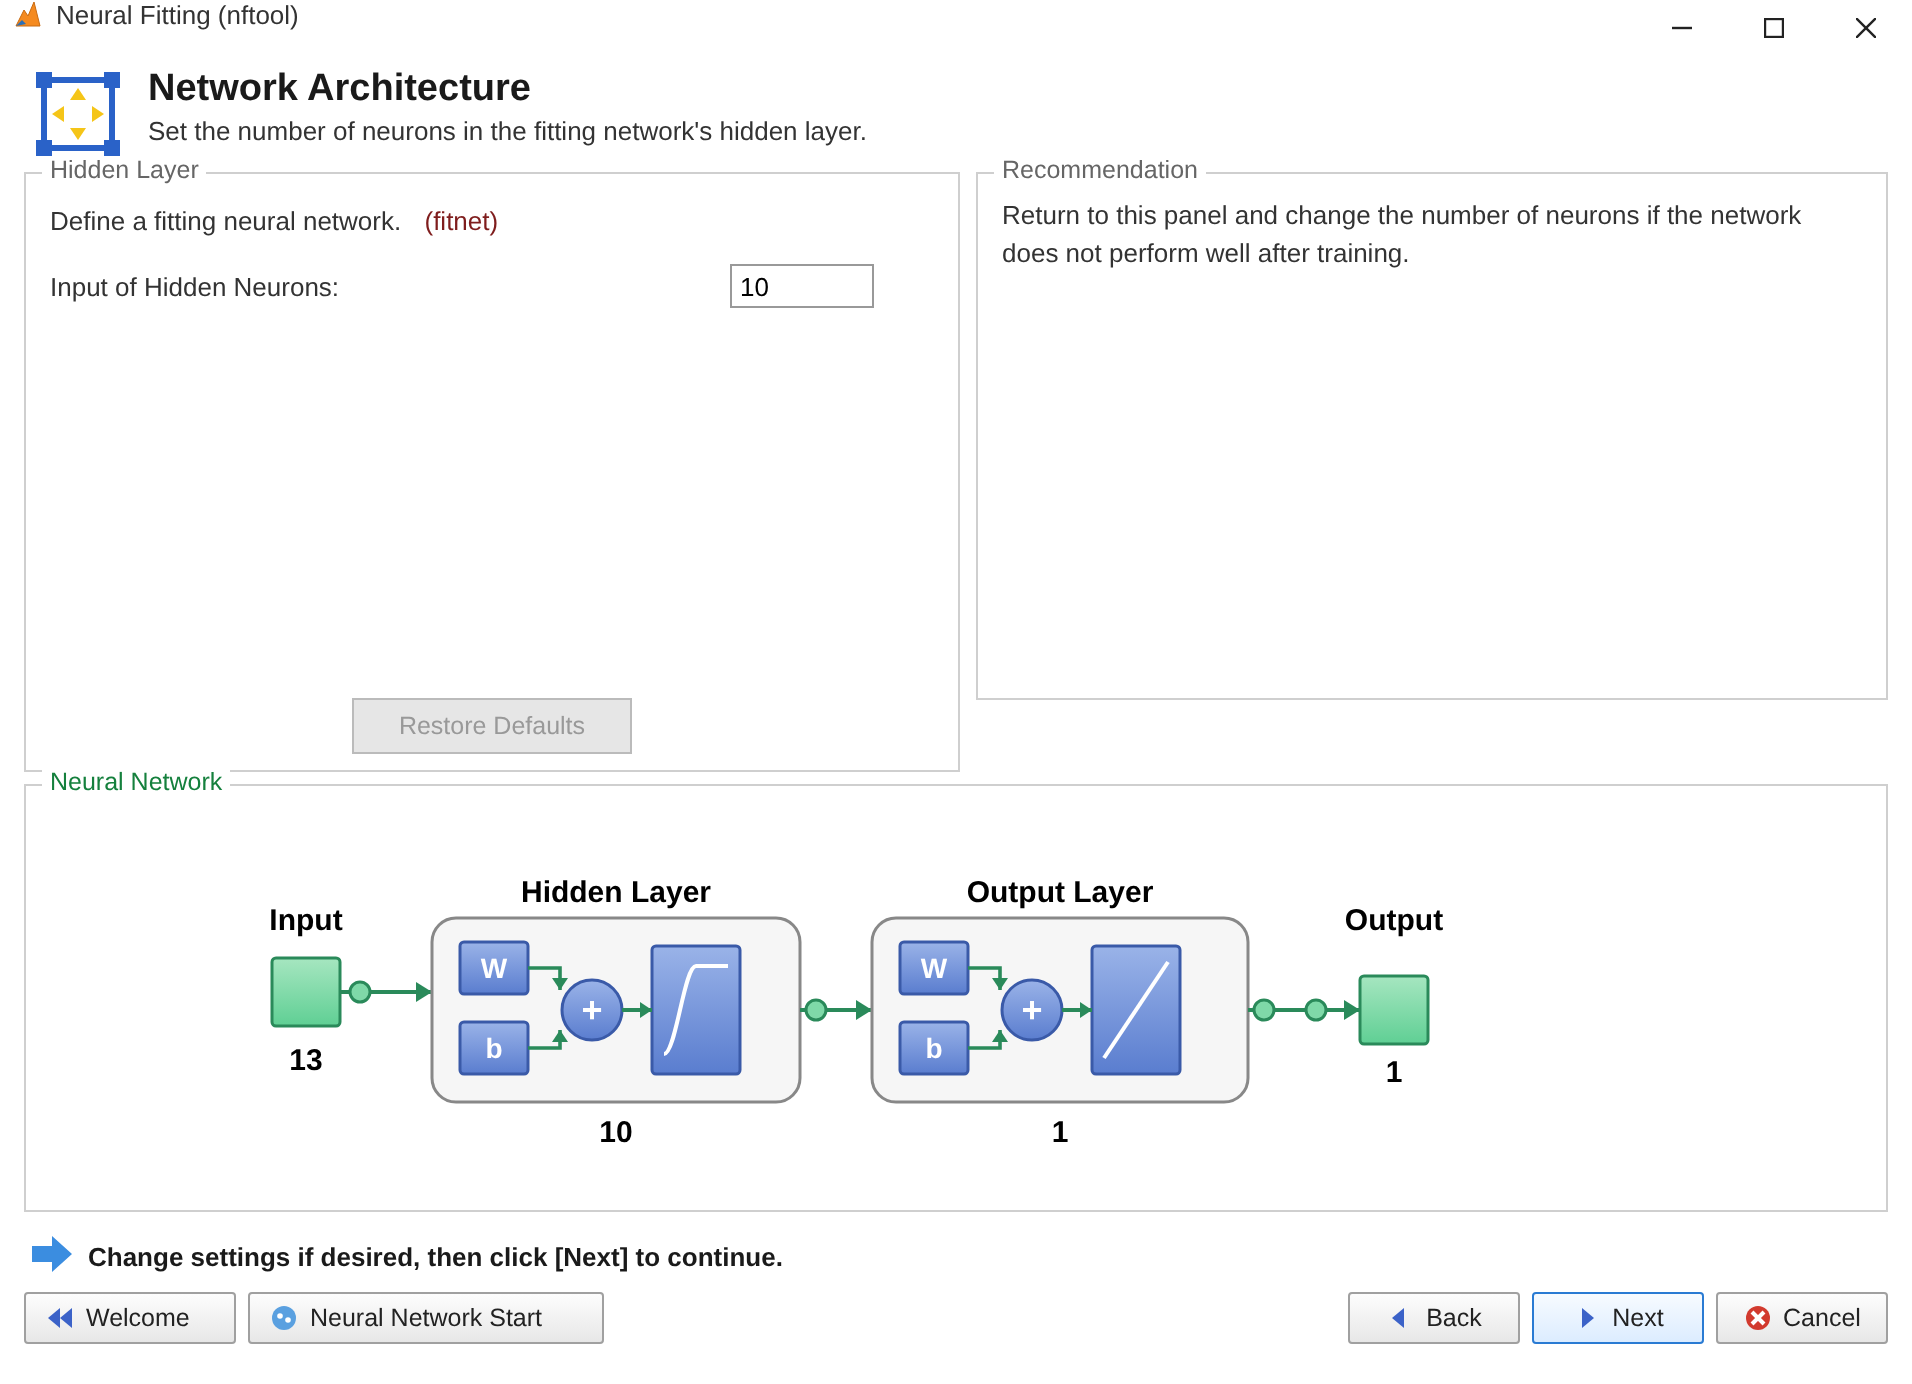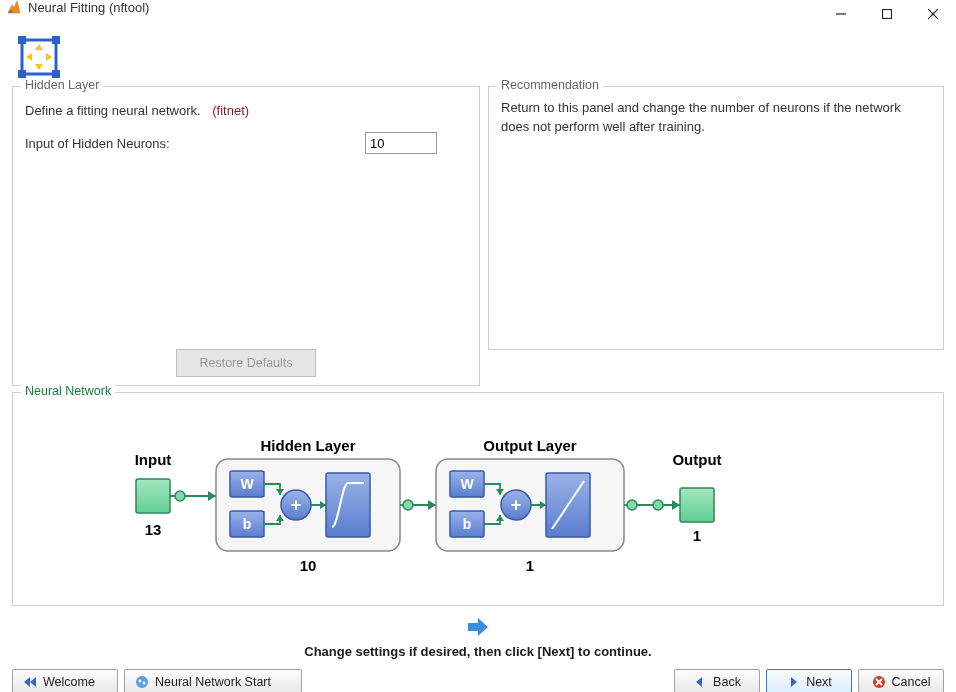--- a/index.html
+++ b/index.html
@@ -34,21 +34,21 @@
 .restore-btn { width: 140px; height: 28px; background: #e6e6e6; border: 1px solid #bbb; color: #999; font-size: 12.5px; }
 
 .rec-text { font-size: 13px; color: #333; line-height: 1.45; }
 
 
 .panel-nn { margin: 6px 12px 0 12px; border: 1px solid #cfcfcf; position: relative; padding: 30px 12px 18px 12px; height: 214px; }
 .nn-diagram { position: relative; width: 100%; height: 100%; }
 .nn-svg { display: block; margin: 0 auto; }
 
 
-.hint-row { display: flex; align-items: center; gap: 8px; padding: 12px 16px 6px 16px; flex-direction: column; }
+.hint-row { display: flex; align-items: flex-end; gap: 8px; padding: 12px 16px 6px 16px; }
 .hint-arrow { width: 20px; height: 18px; }
 .hint-text { font-weight: 700; font-size: 13px; color: #1a1a1a; }
 
 
 .button-bar { display: flex; align-items: center; padding: 4px 12px 8px 12px; gap: 6px; }
 .button-bar .spacer { flex: 1; }
 .bbar-btn { height: 26px; border: 1px solid #a0a0a0; background: linear-gradient(#fdfdfd,#e7e7e7); display: inline-flex; align-items: center; gap: 6px; padding: 0 10px; font-size: 12.5px; color: #222; border-radius: 2px; }
 .bbar-btn .mini-icon { width: 14px; height: 14px; }
 .bbar-btn.next { border: 1px solid #2a7bd3; background: linear-gradient(#f7fbff,#dcecff); }
 .ns-btn { width: 178px; }
@@ -93,20 +93,24 @@
       <rect x="2" y="2" width="8" height="8" fill="#2a62c8"></rect>
       <rect x="36" y="2" width="8" height="8" fill="#2a62c8"></rect>
       <rect x="2" y="36" width="8" height="8" fill="#2a62c8"></rect>
       <rect x="36" y="36" width="8" height="8" fill="#2a62c8"></rect>
       <polygon points="23,10 27,16 19,16" fill="#f5c518"></polygon>
       <polygon points="23,36 27,30 19,30" fill="#f5c518"></polygon>
       <polygon points="10,23 16,19 16,27" fill="#f5c518"></polygon>
       <polygon points="36,23 30,19 30,27" fill="#f5c518"></polygon>
     </svg>
   </span>
+  <div class="header-text">
+    <h1>Network Architecture</h1>
+    <p>Set the number of neurons in the fitting network's hidden layer.</p>
+  </div>
 </div>
 
 <div class="panels-row">
   <div class="panel panel-hidden">
     <span class="legend">Hidden Layer</span>
     <div class="hidden-row1">
       <span>Define a fitting neural network.</span>
       <span class="fnhint">(fitnet)</span>
     </div>
     <div class="hidden-row2">

